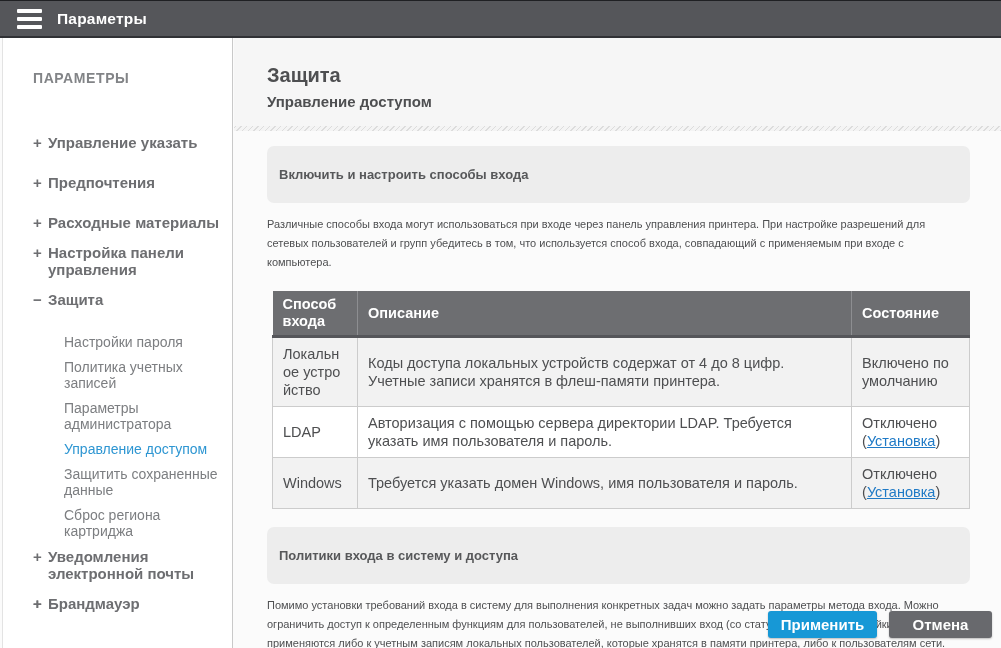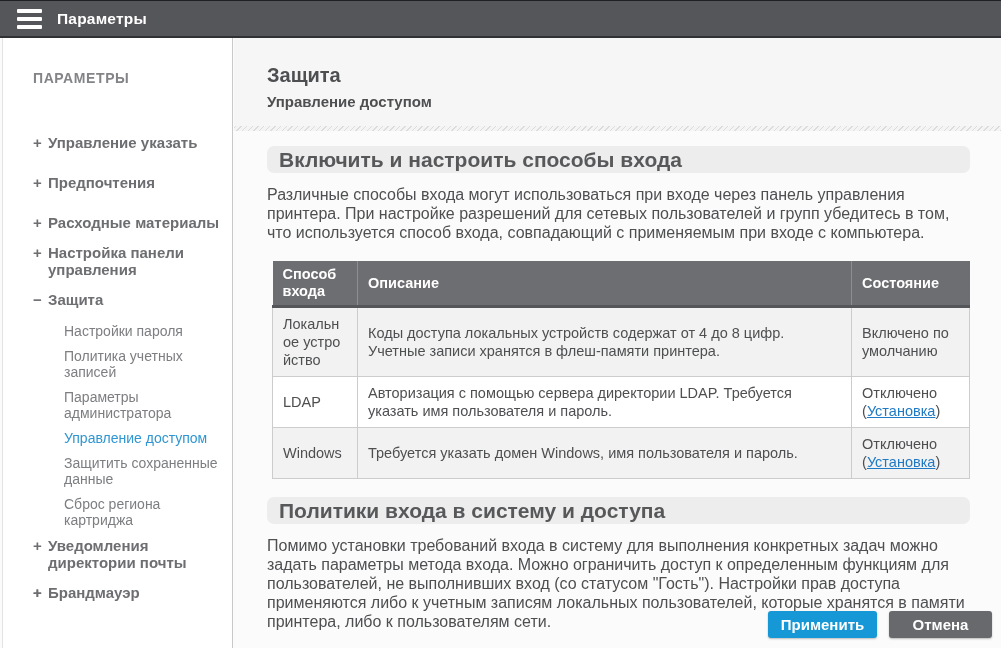--- a/index.html
+++ b/index.html
@@ -24,35 +24,35 @@
     background: #fff; border-left: 1px solid #e3e3e3; border-right: 1px solid #c9c9c9;
     overflow: hidden;
   }
   .nav-heading { margin: 32px 0 48px 30px; font-size: 14px; font-weight: bold; color: #828487; letter-spacing: .6px; }
   .nav { padding: 0 8px 0 30px; }
   .nav-item { position: relative; padding-left: 15px; color: #6d6e71; font-weight: bold;
               font-size: 15px; line-height: 17px; cursor: pointer; }
   .nav-item .exp { position: absolute; left: 0; top: 0; font-weight: bold; }
   .m1 { margin-bottom: 23px; }
   .m2 { margin-bottom: 13px; }
-  .sub { margin: 15px 0 5px 0; }
+  .sub { margin: 26px 0 5px 0; }
   .sub-item { padding-left: 16px; color: #7c7e81; font-weight: normal; font-size: 14px;
               line-height: 16px; margin-bottom: 9px; cursor: pointer; }
   .sub-item.active { color: #2e96d2; }
   
   .content { position: absolute; left: 234px; top: 38px; right: 0; bottom: 0; background: #fbfbfb; overflow: hidden; }
   .page-head { background: #f6f6f6; padding: 26px 0 16px 33px; }
   .page-title { margin: 0; font-size: 20px; font-weight: bold; color: #4e4f51; }
   .page-subtitle { margin: 6px 0 0 0; font-size: 15px; font-weight: bold; color: #4e4f51; }
   .hatch { height: 5px;
     background: repeating-linear-gradient(315deg, #dcdcdc 0, #dcdcdc 1px, #f4f4f4 1px, #f4f4f4 4px); }
   .body-pad { padding: 15px 31px 0 33px; }
-  .section-bar { background: #ededed; color: #57585a; font-size: 21px; font-weight: bold;
-                 padding: 5px 12px; line-height: 17px; margin: 0 0 12px 0; border-radius: 7px; }
-  .desc { font-size: 16px; line-height: 19px; margin: 0 0 19px 0; max-width: 700px; }
+  .section-bar { background: #ededed; color: #57585a; font-size: 13px; font-weight: bold;
+                 padding: 20px 12px; line-height: 17px; margin: 0 0 12px 0; border-radius: 7px; }
+  .desc { font-size: 11px; line-height: 19px; margin: 0 0 19px 0; max-width: 700px; }
   
   .tbl1 { border-collapse: collapse; width: 698px; margin-left: 5px; margin-bottom: 18px; }
   .tbl1 th { background: #6d6e71; color: #fff; text-align: left; font-size: 14.5px;
              padding: 5px 10px; border-right: 1px solid #8d8e91; border-bottom: 3px solid #55565a;
              vertical-align: middle; line-height: 17px; }
   .tbl1 th:last-child { border-right: none; }
   .tbl1 td { border: 1px solid #ccc; padding: 7px 10px; font-size: 14.5px; line-height: 18px;
              vertical-align: middle; background: #fff; }
   .tbl1 tr.odd td { background: #f2f2f2; }
   .col-method { width: 85px; }
@@ -115,21 +115,21 @@
         <div class="sub-item">Настройки пароля</div>
         <div class="sub-item">Политика учетных записей</div>
         <div class="sub-item">Параметры администратора</div>
         <div class="sub-item active">Управление доступом</div>
         <div class="sub-item">Защитить сохраненные данные</div>
         <div class="sub-item">Сброс региона картриджа</div>
       </div>
     </div>
     <div class="nav-item m2">
       <span class="exp">+</span>
-      <span>Уведомления директории почты</span>
+      <span>Уведомления электронной почты</span>
     </div>
     <div class="nav-item m2">
       <span class="exp">+</span>
     </div>
     <div class="nav-item">
       <span class="exp">+</span>
       <span>Брандмауэр</span>
     </div>
   </div>
 </nav>

